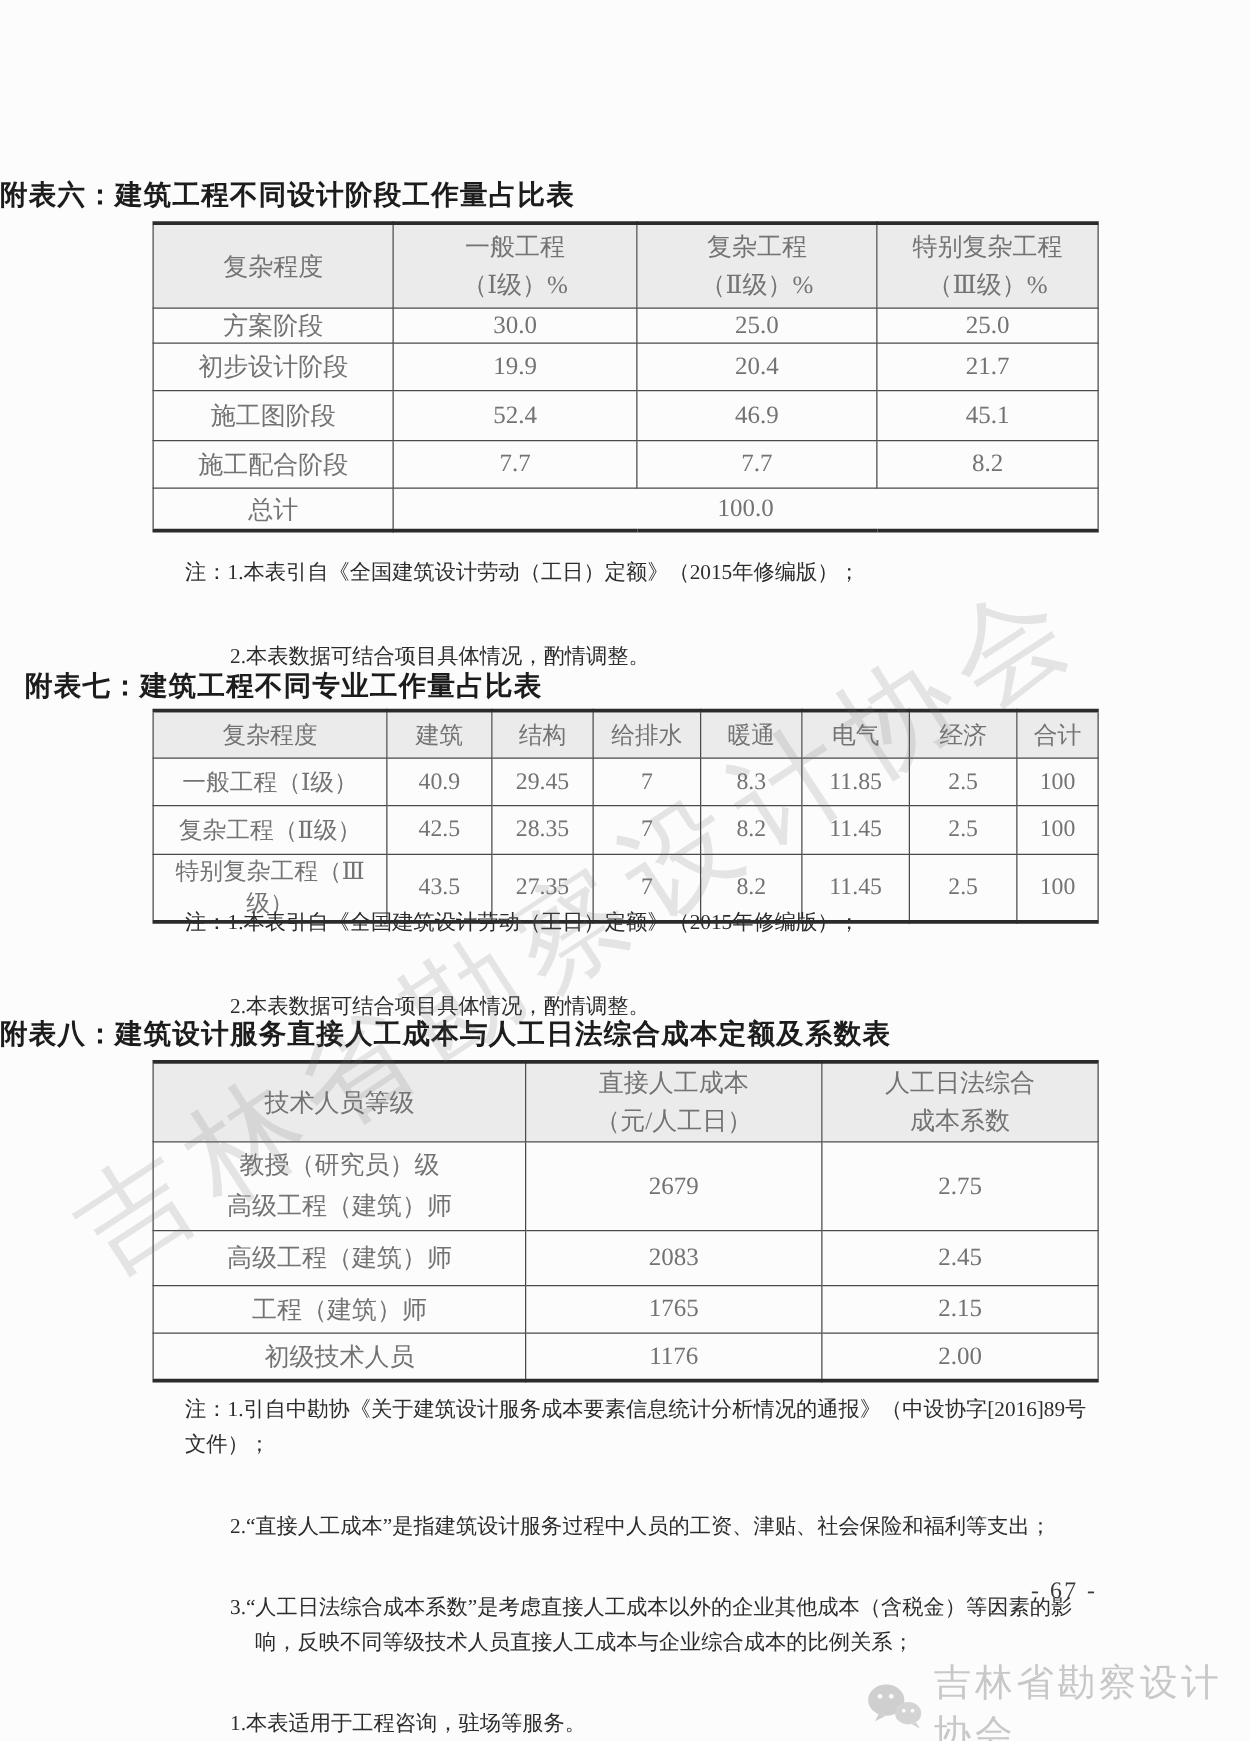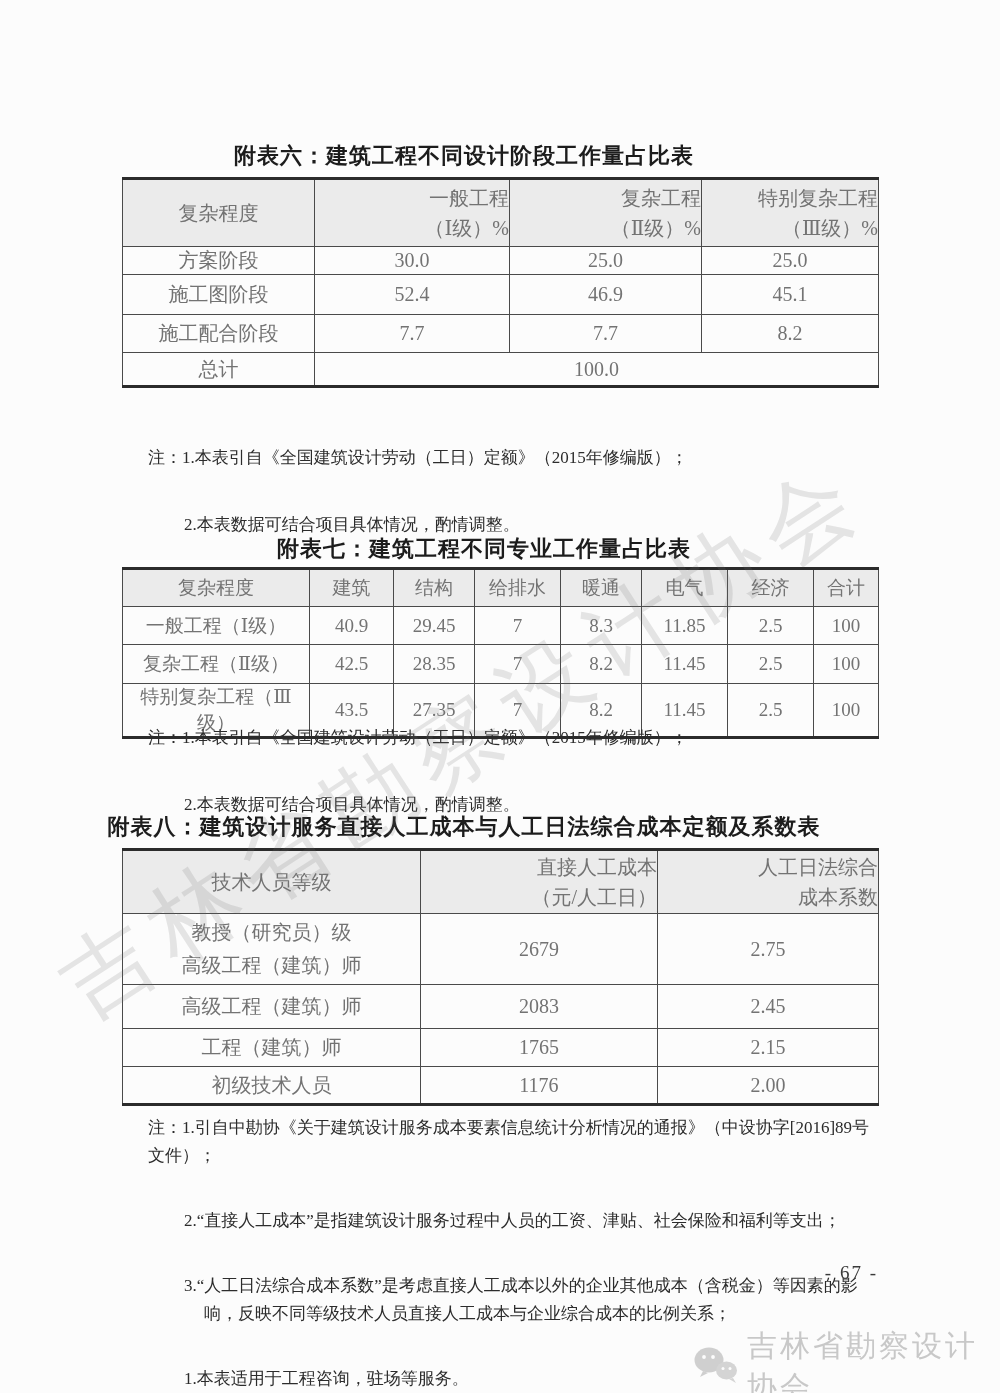--- a/index.html
+++ b/index.html
@@ -13,21 +13,21 @@
   .watermark {
     position:absolute; left:-20px; top:680px; width:960px; height:110px;
     text-align:center; white-space:nowrap;
     font-size:90px; letter-spacing:14px;
     color:rgba(110,110,110,0.17);
     transform:rotate(-33deg); transform-origin:50% 50%;
     z-index:5; pointer-events:none;
     font-family:"Liberation Serif","DejaVu Serif",serif;
   }
   .doc-title {
-    position:absolute; left:0; width:928px; text-align:center;
+    position:absolute; left:0; width:928px; 
     font-family:"Liberation Sans","DejaVu Sans",sans-serif;
     font-weight:bold; font-size:22px; color:#1c1c1c; letter-spacing:1px;
     z-index:2;
   }
   #t6-title { top:141px; }
   #t7-title { top:534px;margin-left:20px; }
   #t8-title { top:812px; }
 
   table.tbl {
     position:absolute; left:122px; width:756px;
@@ -36,21 +36,21 @@
     border-top:3px solid #2b2b2b; border-bottom:3px solid #2b2b2b;
   }
   table.tbl td {
     border:1px solid #4a4a4a; text-align:center; vertical-align:middle;
     padding:0; overflow:hidden;
   }
   tr.hdr td { background:#ebebeb; }
   #t6 { top:177px; }
   #t7 { top:567px; font-size:19px; }
   #t8 { top:848px; }
-  .two-line div { line-height:30px;text-align:right; }
+  .two-line div { line-height:30px; }
   .two-line33 div { line-height:33px; }
 
   .notes {
     position:absolute; left:148px; z-index:2;
     font-size:17px; color:#2c2c2c;
   }
   #t6-notes { top:443px; width:710px; line-height:30px; }
   #t7-notes { top:723px; width:710px; line-height:30px; }
   #t8-notes { top:1114px; width:736px; line-height:28px; }
   .note-row { white-space:normal; }
@@ -102,20 +102,26 @@
         <td class="two-line">
           <div>特别复杂工程</div>
           <div>（Ⅲ级）%</div>
         </td>
       </tr>
       <tr style="height:22px">
         <td>方案阶段</td>
         <td>30.0</td>
         <td>25.0</td>
         <td>25.0</td>
+      </tr>
+      <tr style="height:38px">
+        <td>初步设计阶段</td>
+        <td>19.9</td>
+        <td>20.4</td>
+        <td>21.7</td>
       </tr>
       <tr style="height:40px">
         <td>施工图阶段</td>
         <td>52.4</td>
         <td>46.9</td>
         <td>45.1</td>
       </tr>
       <tr style="height:38px">
         <td>施工配合阶段</td>
         <td>7.7</td>

